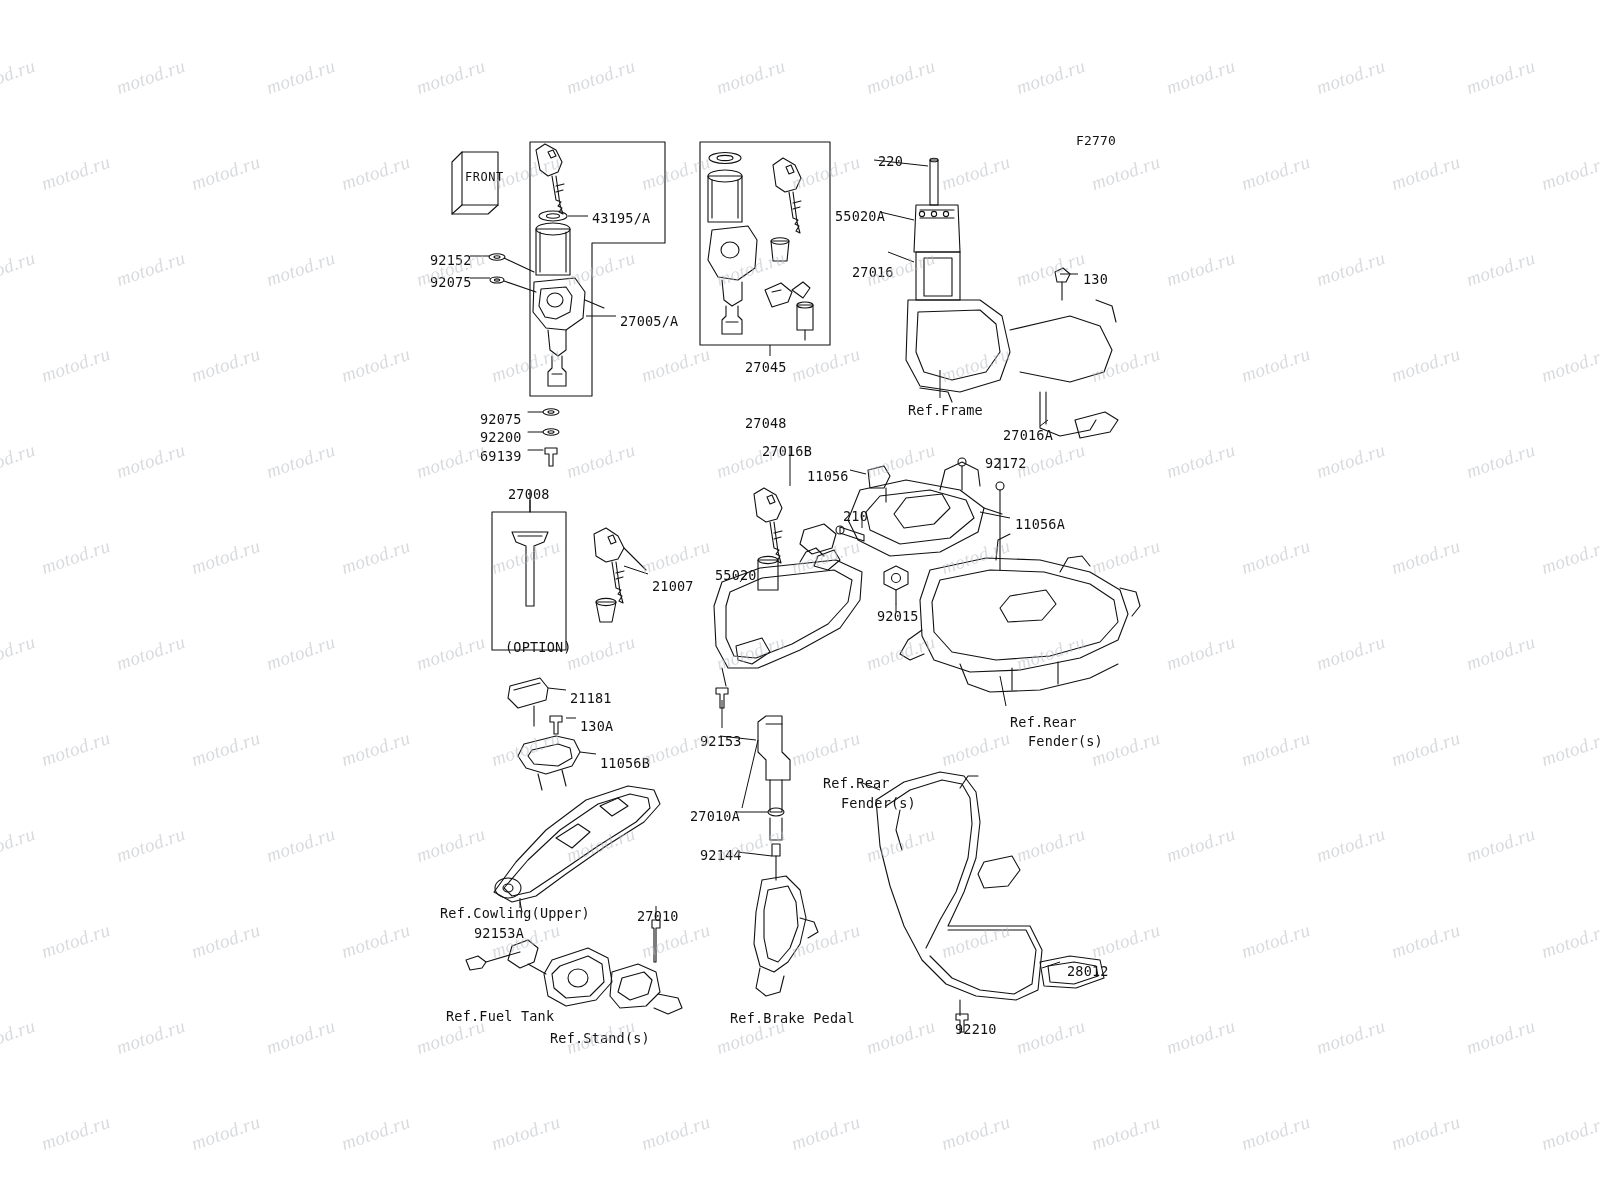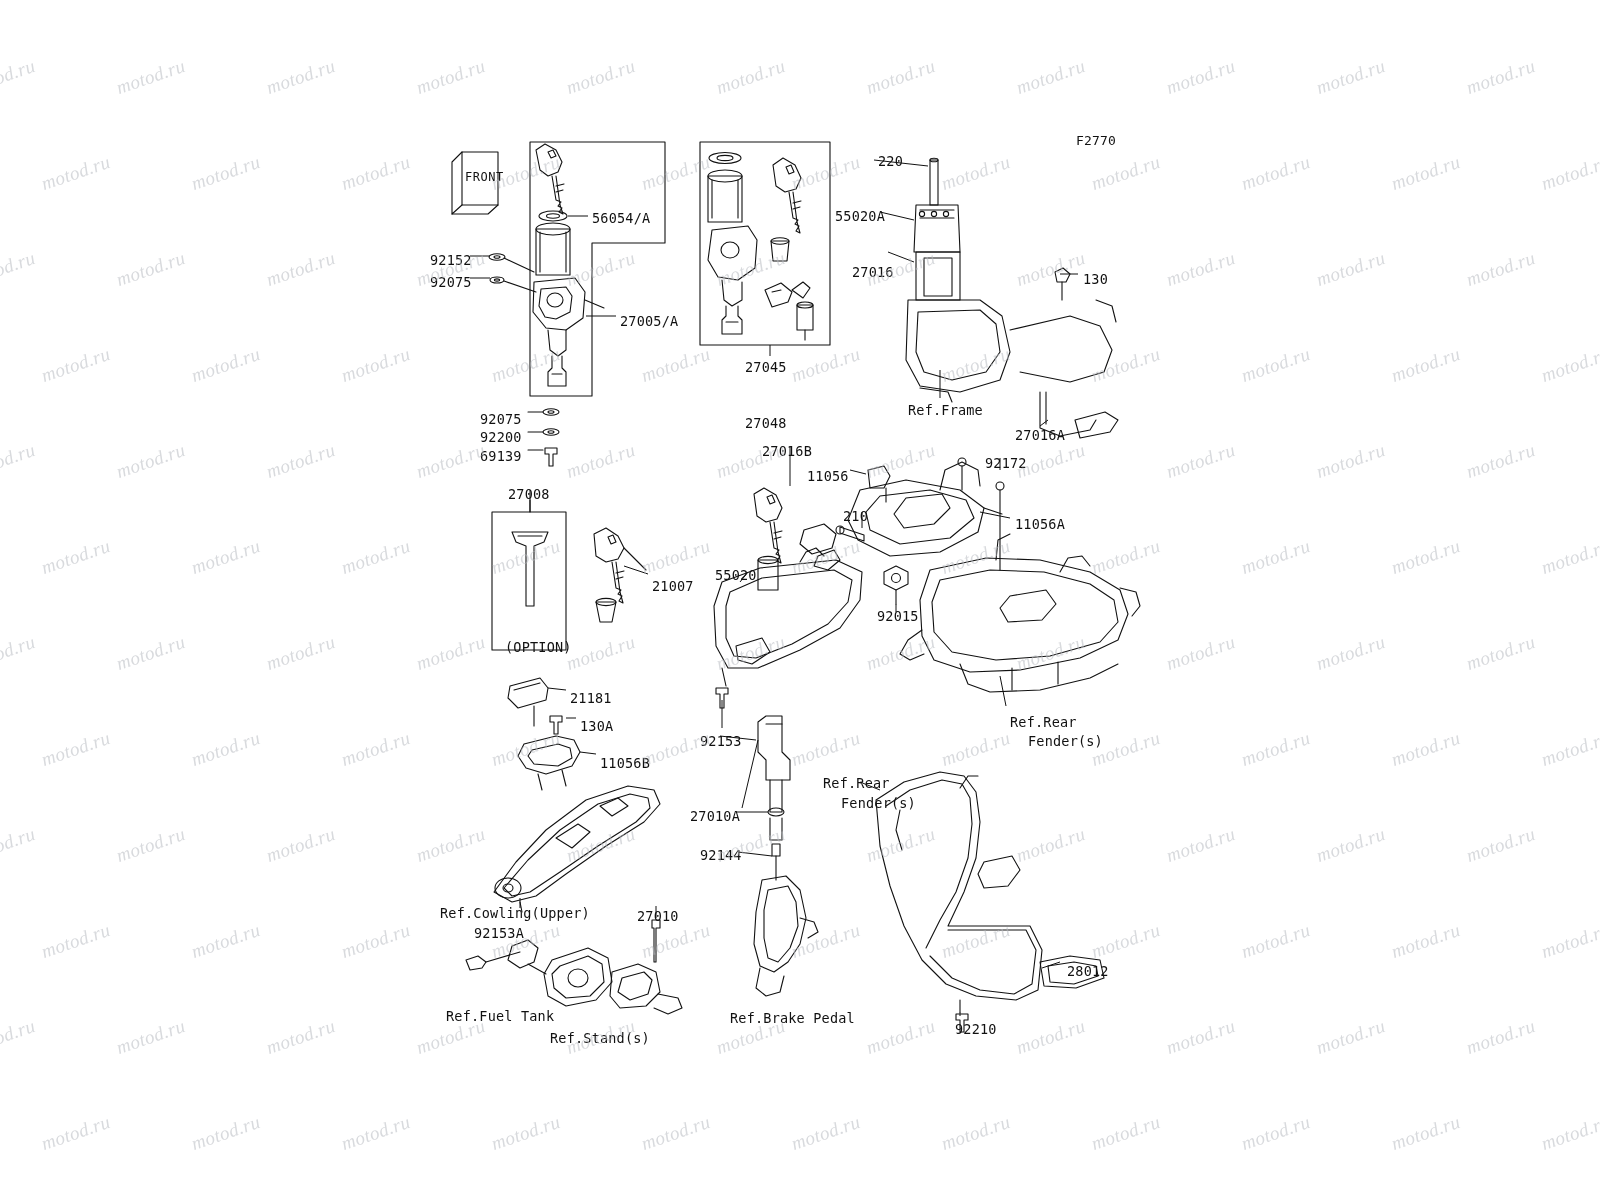--- a/index.html
+++ b/index.html
@@ -352,35 +352,35 @@
         <path d="M960 1016 L960 1012"></path>
       </g>
     </svg>
   </div>
 
   <div class="front-badge" style="left:465px; top:170px;">FRONT</div>
 
   <div class="lbl code" style="left:1076px; top:133px;">F2770</div>
 
   <div id="labels">
-      <div class="lbl" style="left: 592px; top: 210px;">56054/A</div>
+      <div class="lbl" style="left: 592px; top: 210px;">43195/A</div>
       <div class="lbl" style="left: 430px; top: 252px;">92152</div>
       <div class="lbl" style="left: 430px; top: 274px;">92075</div>
       <div class="lbl" style="left: 620px; top: 313px;">27005/A</div>
       <div class="lbl" style="left: 745px; top: 359px;">27045</div>
       <div class="lbl" style="left: 745px; top: 377px; margin-top: 38px;">27048</div>
       <div class="lbl" style="left: 480px; top: 411px;">92075</div>
       <div class="lbl" style="left: 480px; top: 429px;">92200</div>
       <div class="lbl" style="left: 480px; top: 448px;">69139</div>
       <div class="lbl" style="left: 878px; top: 153px;">220</div>
       <div class="lbl" style="left: 835px; top: 208px;">55020A</div>
       <div class="lbl" style="left: 852px; top: 264px;">27016</div>
       <div class="lbl" style="left: 1083px; top: 271px;">130</div>
       <div class="lbl" style="left: 908px; top: 402px;">Ref.Frame</div>
-      <div class="lbl" style="left: 1003px; top: 427px; margin-left: 12px;">27016A</div>
+      <div class="lbl" style="left: 1003px; top: 427px;">27016A</div>
       <div class="lbl" style="left: 762px; top: 443px;">27016B</div>
       <div class="lbl" style="left: 807px; top: 468px;">11056</div>
       <div class="lbl" style="left: 985px; top: 455px;">92172</div>
       <div class="lbl" style="left: 1015px; top: 516px;">11056A</div>
       <div class="lbl" style="left: 843px; top: 508px;">210</div>
       <div class="lbl" style="left: 715px; top: 567px;">55020</div>
       <div class="lbl" style="left: 877px; top: 608px;">92015</div>
       <div class="lbl" style="left: 508px; top: 486px;">27008</div>
       <div class="lbl" style="left: 652px; top: 578px;">21007</div>
       <div class="lbl" style="left: 505px; top: 639px;">(OPTION)</div>

